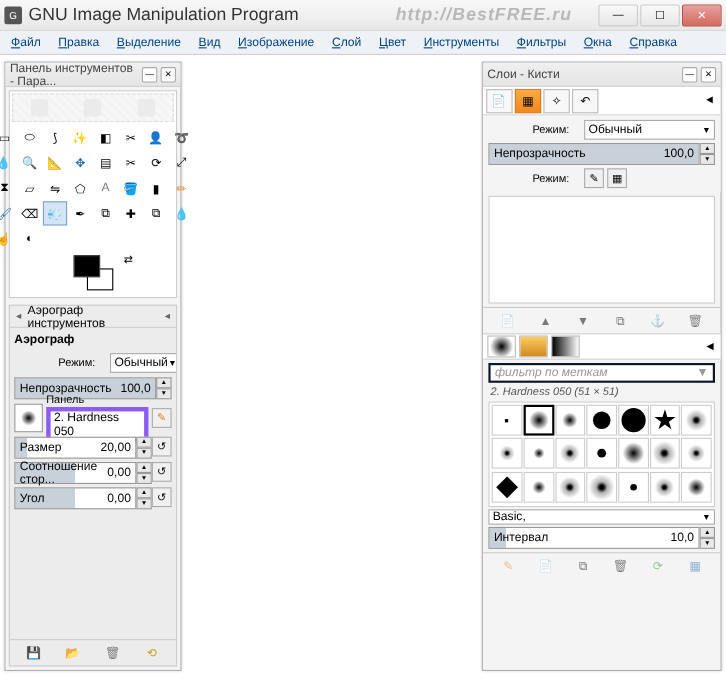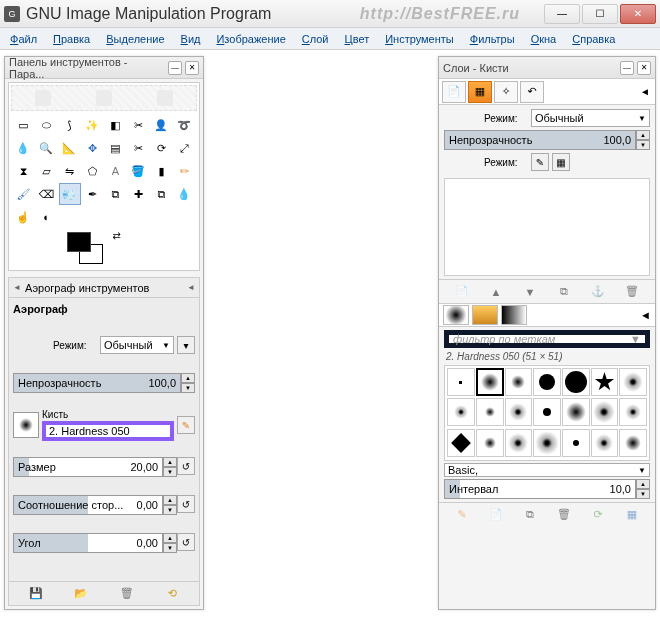--- a/index.html
+++ b/index.html
@@ -22,37 +22,37 @@
 
 .workspace { position: relative; height: 573px; background: #fff; }
 
 
 .panel { position: absolute; background: #f4f4f4; border: 1px solid #b0b0b0; box-shadow: 0 0 3px rgba(0,0,0,0.15); display:flex; flex-direction:column; }
 .panel-header { height: 22px; background: linear-gradient(#f0f0f0,#e4e4e4); border-bottom:1px solid #ccc; display:flex;align-items:center; padding:0 4px; gap:3px; }
 .panel-header .ph-title { flex:1; color:#444; font-size:11px; }
 .ph-btn { width:14px; height:14px; border:1px solid #aaa; background:#fff; display:flex;align-items:center;justify-content:center; font-size:8px; border-radius:2px; }
 
 
-.toolbox { left: 4px; top: 6px; width: 200px; height: 554px; }
+.toolbox { left: 4px; top: 6px; width: 161px; height: 554px; }
 .tool-grid-wrap { background:#fff; border:1px solid #ccc; margin:3px; padding:2px; }
 .drop-zone { height: 26px; background: #f0f0f0 repeating-linear-gradient(45deg,#e8e8e8,#e8e8e8 3px,#f0f0f0 3px,#f0f0f0 6px); border:1px dashed #bbb; margin-bottom:3px; display:flex; align-items:center; justify-content:space-around; opacity:0.5;}
 .drop-zone div{width:16px;height:16px;background:#d8d8d8;border-radius:3px;}
 .tool-grid { display:grid; grid-template-columns: repeat(8, 22px); gap:1px; justify-content:center;}
 .tool { width:22px; height:22px; border:1px solid transparent; display:flex;align-items:center;justify-content:center; cursor:pointer;}
 .tool.selected { border:1px solid #7aa3d0; background:#d5e4f5; }
 .fgbg { margin-top:4px; height:36px; position:relative; margin-left:56px; width:48px; }
 .fgbg .bg { position:absolute; left:12px; top:12px; width:24px; height:20px; background:#fff; border:1px solid #000; }
 .fgbg .fg { position:absolute; left:0; top:0; width:24px; height:20px; background:#000; border:1px solid #444; }
 .fgbg .sw { position:absolute; right:-6px; top:-2px; font-size:10px;}
 
 
 .options { margin:3px; background:#ececec; border:1px solid #ccc; flex:1; display:flex; flex-direction:column; overflow:hidden; }
 .opt-head { height:20px; border-bottom:1px solid #ccc; display:flex;align-items:center; padding:0 4px; gap:4px; }
 .opt-head span.arrow{font-size:8px;color:#666;}
-.opt-body { padding:3px 4px; display:flex; flex-direction:column; gap:18px; }
+.opt-body { padding:3px 4px; display:flex; flex-direction:column; gap:3px; }
 .opt-title { font-weight:bold; font-size:11px; padding:2px 0; }
 .row { display:flex; align-items:center; gap:3px; height:20px;padding-left:40px; }
 .row .lbl { flex:0 0 44px; font-size:10px; }
 .sel { flex:1; height:18px; border:1px solid #aaa; background:#fff; display:flex;align-items:center; padding:0 3px; font-size:10px; }
 .sel .dd { margin-left:auto; font-size:8px; }
 .slider-row { display:flex; align-items:stretch; height:20px; }
 .slider { flex:1; border:1px solid #999; background:linear-gradient(to right,#c8d0da 0%, #c8d0da var(--p,100%), #fff var(--p,100%)); display:flex; align-items:center; padding:0 4px; font-size:10px; }
 .slider .val { margin-left:auto; }
 .spin-btns { width:14px; display:flex; flex-direction:column; }
 .spin-btns div { flex:1; border:1px solid #999; background:#e8e8e8; font-size:6px; display:flex;align-items:center;justify-content:center; }
@@ -77,21 +77,21 @@
 .action-row { height:24px; border-top:1px solid #ccc; display:flex; align-items:center; justify-content:space-around; padding:0 6px; }
 .act { width:18px; height:18px; display:flex;align-items:center;justify-content:center; opacity:0.5;}
 
 
 .sub-tabs { height:24px; background:#fff; border-top:1px solid #ccc; border-bottom:1px solid #ccc; display:flex; align-items:center; padding:2px 4px; gap:3px; }
 .sub-tab { width:26px; height:20px; border:1px solid #bbb; }
 .st-grad1 { background: radial-gradient(circle,#000,rgba(0,0,0,0) 70%);}
 .st-grad2 { background: linear-gradient(#ffcc60,#d08820);}
 .st-grad3 { background: linear-gradient(to right,#000,#fff);}
 .brushes-body { margin:3px 5px; display:flex; flex-direction:column; gap:2px; }
-.filter-row { height:18px; border:5px solid #0f172a; background:#fff; font-style:italic; color:#999; display:flex;align-items:center; padding:0 4px; font-size:10px;}
+.filter-row { height:18px; border:2px solid #0f172a; background:#fff; font-style:italic; color:#999; display:flex;align-items:center; padding:0 4px; font-size:10px;}
 .brush-info { font-size:10px; padding:1px 2px; font-style:italic; color:#555;}
 .brush-grid { background:#fff; border:1px solid #ccc; height:96px; padding:2px; display:grid; grid-template-columns:repeat(7,1fr); gap:1px; overflow:hidden;}
 .bcell { border:1px solid #ccc; background:#fff; display:flex;align-items:center;justify-content:center; height:28px; position:relative;}
 .bcell.sel { border:2px solid #000; }
 .bshape { background:#000; }
 .soft { background: radial-gradient(circle,#000 0%, rgba(0,0,0,0) 70%); border-radius:50%;}
 .circle { border-radius:50%; }
 .star { clip-path:polygon(50% 0%, 61% 35%, 98% 35%, 68% 57%, 79% 91%, 50% 70%, 21% 91%, 32% 57%, 2% 35%, 39% 35%);}
 .splash { background: radial-gradient(circle,#000 10%, rgba(0,0,0,0.3) 30%, rgba(0,0,0,0) 70%);}
 
@@ -213,21 +213,21 @@
         <div class="spin-btns">
               <div>▲</div>
               <div>▼</div>
             </div>
       </div>
       <div class="brush-row">
         <div class="brush-preview">
               <div class="dot"></div>
             </div>
         <div style="flex:1;display:flex;flex-direction:column;gap:1px">
-          <div style="font-size:10px">Кисть</div>
+          <div style="font-size:10px">Панель</div>
           <div class="brush-name">
                 <span>2. Hardness 050</span>
               </div>
         </div>
         <div class="mini-btn c-orange">✎</div>
       </div>
       <div class="slider-row">
         <div class="slider" style="--p:10%">
           <span>Размер</span>
               <span class="val">20,00</span>

